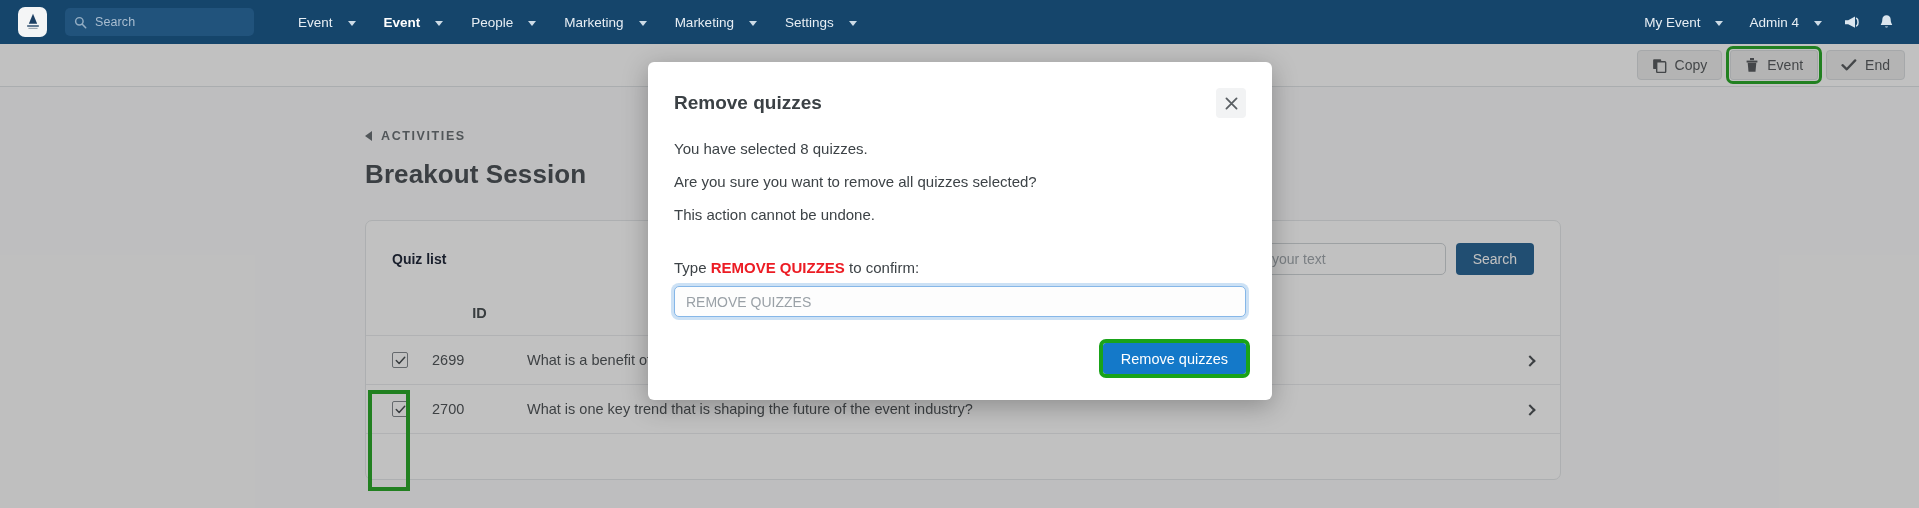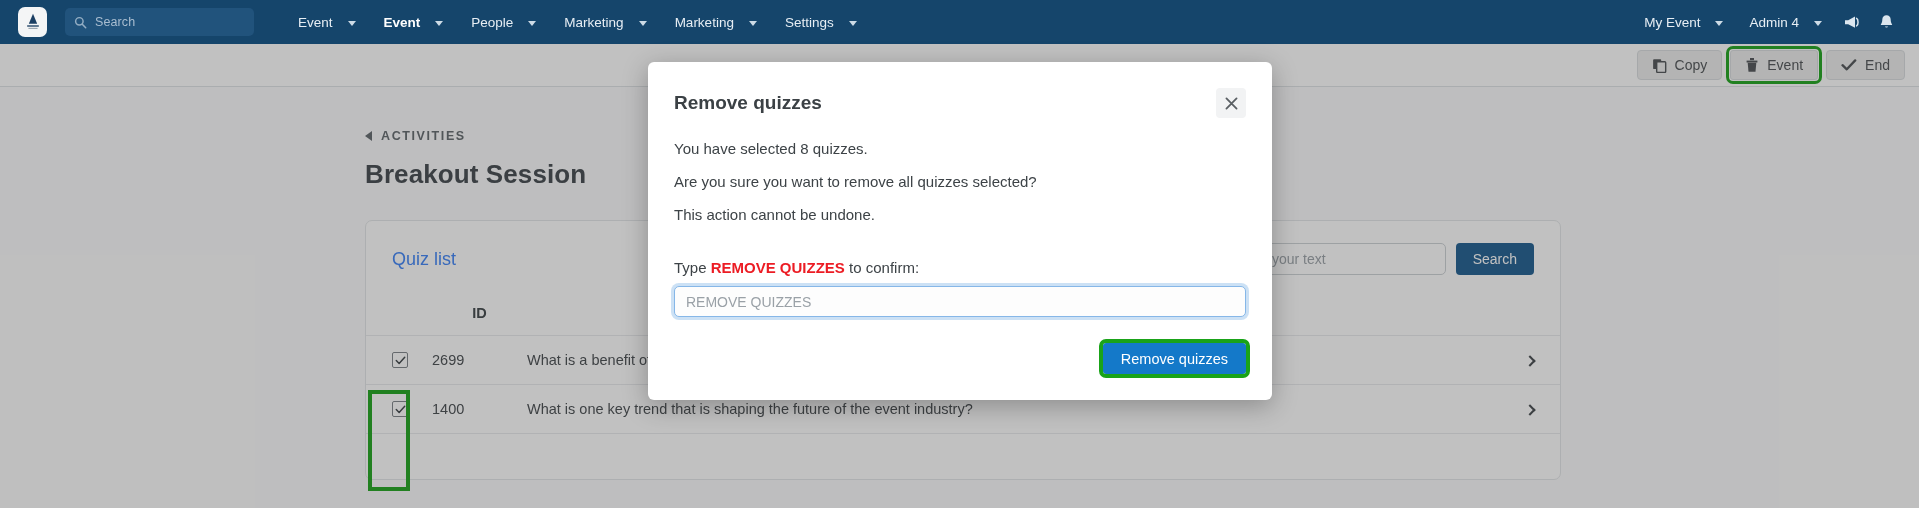--- a/index.html
+++ b/index.html
@@ -72,21 +72,21 @@
     width:0;height:0;border-top:5px solid transparent;border-bottom:5px solid transparent;
     border-right:7px solid #5f666b;
   }
   .h1 { margin-top:16px; font-size:26px; font-weight:bold; color:#3f464b; letter-spacing:.1px;}
 
   .card {
     margin-top:30px; width:1196px; min-height:260px;
     background:#ffffff; border:1px solid #e3e6e8; border-radius:7px;
   }
   .card-head { display:flex; align-items:center; padding:22px 26px 0 26px; }
-  .card-title { font-size:18px; font-weight:normal; color:#3b82f6; }
+  .card-title { font-size:14px; font-weight:bold; color:#0f172a; }
   .card-tools { margin-left:auto; display:flex; align-items:center; gap:10px; }
   .txt-input {
     width:221px; height:32px; border:1px solid #ccd1d5; border-radius:5px;
     background:#fff; display:flex; align-items:center; padding:0 12px;
     color:#9aa1a7; font-size:14px;
   }
   .search-btn {
     height:32px; padding:0 17px; background:#1b5b8e; color:#fff; font-size:14px;
     border:none; border-radius:4px; display:flex; align-items:center;
   }
@@ -296,21 +296,21 @@
               </td>
             </tr>
             <tr>
               <td class="col-chk">
                 <span class="chk">
                   <svg viewBox="0 0 12 12">
                     <path d="M1.4 6.1 L4.5 9.2 L10.6 2.4" stroke="#3b4246" stroke-width="1.6" fill="none" stroke-linecap="round" stroke-linejoin="round"></path>
                   </svg>
                 </span>
               </td>
-              <td class="col-id">1400</td>
+              <td class="col-id">2700</td>
               <td>What is one key trend that is shaping the future of the event industry?</td>
               <td class="col-arrow">
                 <i class="chev"></i>
               </td>
             </tr>
           </tbody>
         </table>
       </div>
     </div>
   </div>

